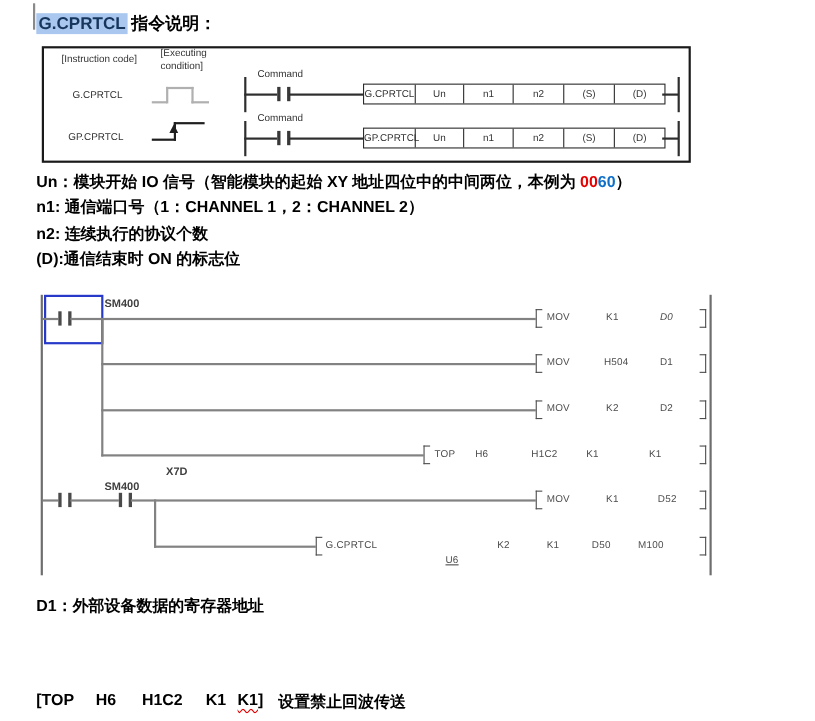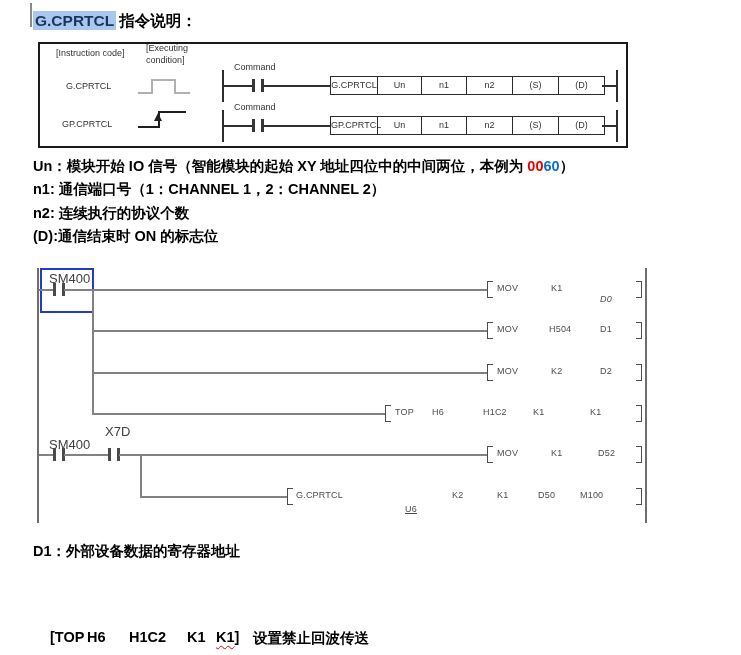--- a/index.html
+++ b/index.html
@@ -31,21 +31,21 @@
   .ev{background:#1f1f1f;width:2px;}
   .arrow-up{width:0;height:0;border-left:4.5px solid transparent;border-right:4.5px solid transparent;border-bottom:8px solid #1f1f1f;}
   .cellrow{display:flex;border:1.4px solid #2b2b2b;background:#fff;}
   .cell{height:17px;line-height:17px;text-align:center;font-size:9px;color:#333;border-left:1.4px solid #2b2b2b;white-space:nowrap;}
   .cell:first-child{border-left:none;}
   
   .gh{background:#828282;height:1.6px;}
   .gv{background:#828282;width:1.6px;}
   .rail{background:#6e6e6e;width:2px;}
   .lbar{width:2.5px;height:13px;background:#4a4a4a;}
-  .llab{font-size:13px;font-weight:normal;color:#3f3f3f;white-space:nowrap;}
+  .llab{font-size:10px;font-weight:bold;color:#3f3f3f;white-space:nowrap;margin-left:46px;}
   .itxt{font-size:9px;color:#4d4d4d;letter-spacing:.2px;white-space:nowrap;}
   .lbr{width:5px;height:15px;border:1.8px solid #4d4d4d;border-right:none;}
   .rbr{width:5px;height:15px;border:1.8px solid #4d4d4d;border-left:none;}
   .selbox{border:2px solid #2639c9;background:transparent;}
   .caret{width:1.5px;background:#8a8a8a;}
 </style>
 </head>
 <body>
 
 <div class="abs caret" style="left:30px;top:3px;height:24px;"></div>
@@ -130,21 +130,21 @@
 <div class="abs lbar" style="left:62px;top:283px;"></div>
 <div class="abs gh" style="left:64px;top:289px;width:423px;"></div>
 <div class="abs gv" style="left:92px;top:289px;height:126px;"></div>
 <div class="abs gh" style="left:92px;top:330px;width:395px;"></div>
 <div class="abs gh" style="left:92px;top:372px;width:395px;"></div>
 <div class="abs gh" style="left:92px;top:413px;width:293px;"></div>
 
 <div class="abs lbr" style="left:487px;top:281px;"></div>
 <span class="abs itxt" style="left:497px;top:283px;">MOV</span>
 <span class="abs itxt" style="left:551px;top:283px;">K1</span>
-<span class="abs itxt" style="left:600px;top:294px;font-style:italic;">D0</span>
+<span class="abs itxt" style="left:600px;top:283px;font-style:italic;">D0</span>
 <div class="abs rbr" style="left:636px;top:281px;"></div>
 
 <div class="abs lbr" style="left:487px;top:322px;"></div>
 <span class="abs itxt" style="left:497px;top:324px;">MOV</span>
 <span class="abs itxt" style="left:549px;top:324px;">H504</span>
 <span class="abs itxt" style="left:600px;top:324px;">D1</span>
 <div class="abs rbr" style="left:636px;top:322px;"></div>
 
 <div class="abs lbr" style="left:487px;top:364px;"></div>
 <span class="abs itxt" style="left:497px;top:366px;">MOV</span>
@@ -184,18 +184,18 @@
 <span class="abs itxt" style="left:452px;top:490px;">K2</span>
 <span class="abs itxt" style="left:497px;top:490px;">K1</span>
 <span class="abs itxt" style="left:538px;top:490px;">D50</span>
 <span class="abs itxt" style="left:580px;top:490px;">M100</span>
 <div class="abs rbr" style="left:636px;top:488px;"></div>
 
 <div class="abs btxt notes" style="left:33px;top:539px;">
   <div>D1：外部设备数据的寄存器地址</div>
 </div>
 
-<span class="abs btxt" style="left:50px;top:629px;">[TOP</span>
+<span class="abs btxt" style="left:33px;top:629px;">[TOP</span>
 <span class="abs btxt" style="left:87px;top:629px;">H6</span>
 <span class="abs btxt" style="left:129px;top:629px;">H1C2</span>
 <span class="abs btxt" style="left:187px;top:629px;">K1</span>
 <span class="abs btxt" style="left:216px;top:629px;"><span class="wavy">K1</span><span>]</span></span>
 <span class="abs btxt" style="left:253px;top:629px;">设置禁止回波传送</span>
 
 </body></html>

